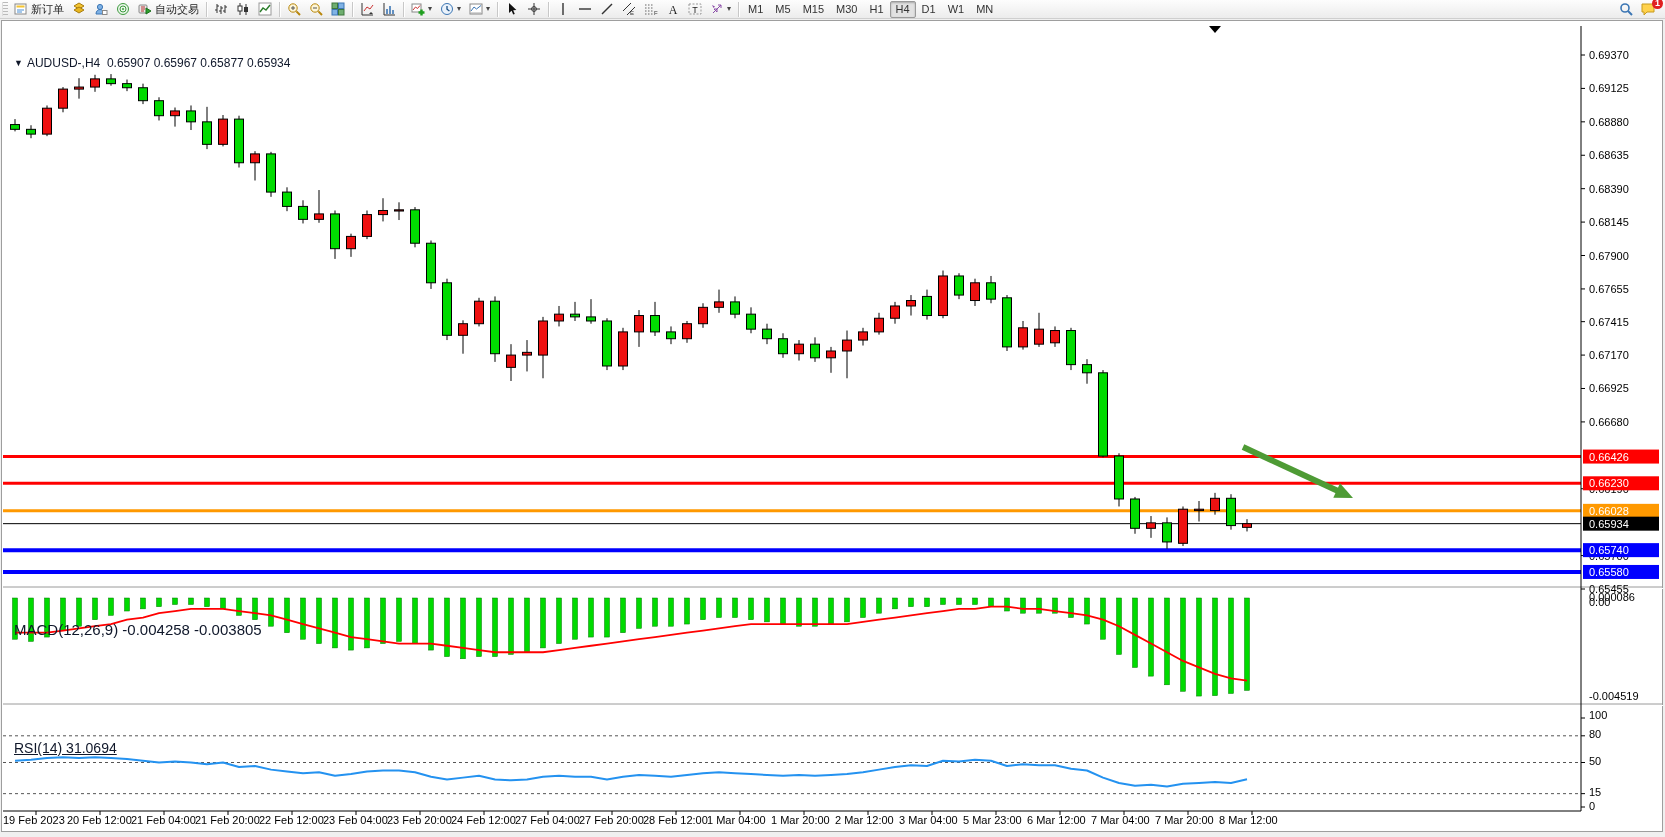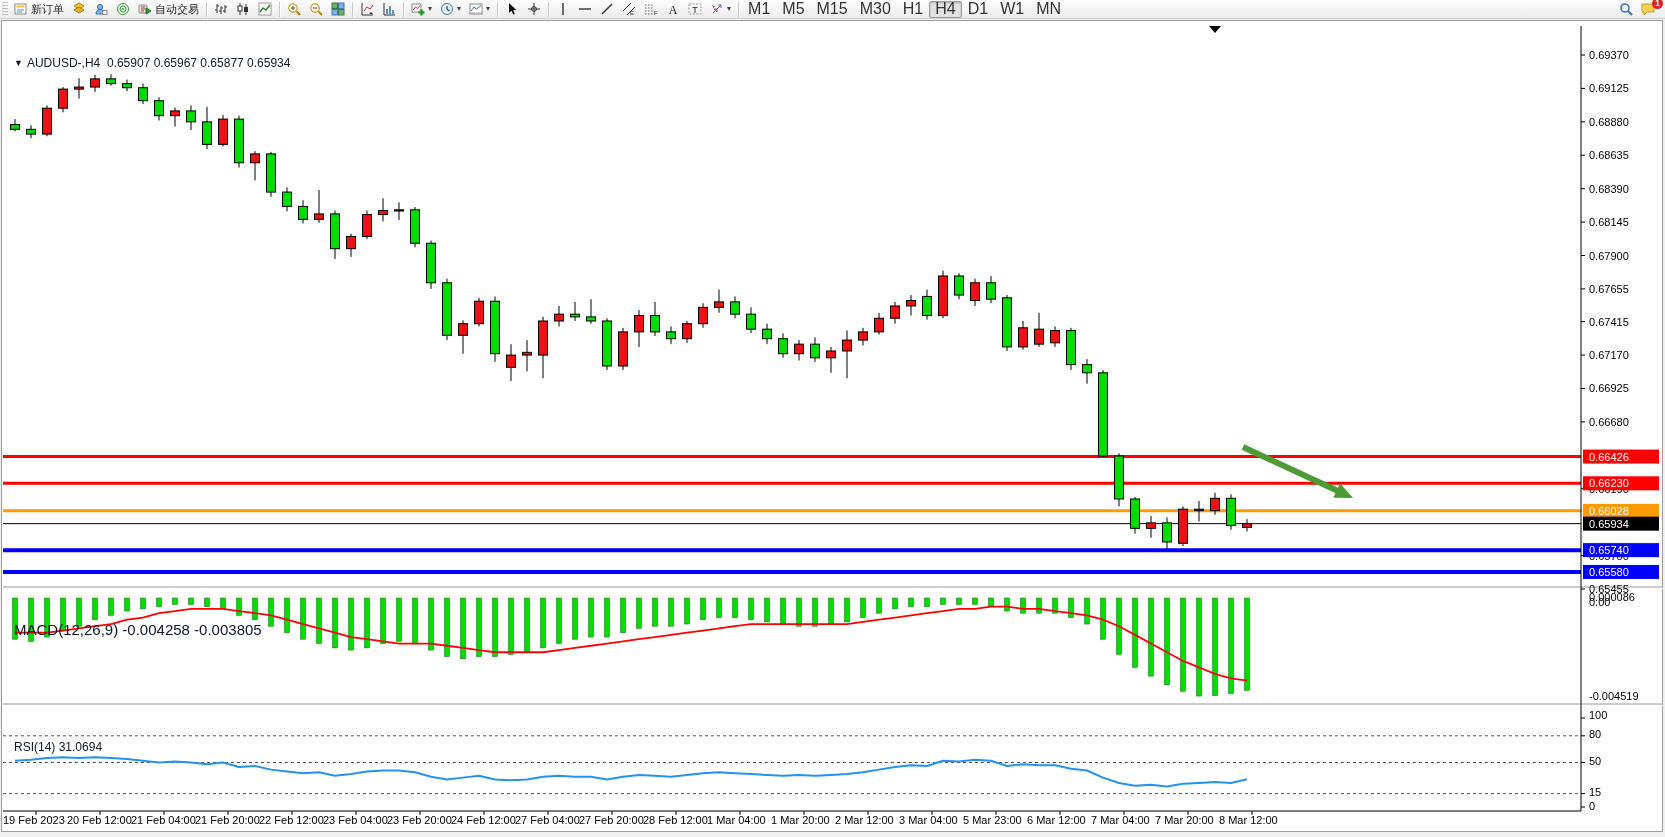--- a/index.html
+++ b/index.html
@@ -20,29 +20,29 @@
             border-radius:2px; cursor:default; }
   .tb-btn.active { background:#e2e2e2; border-color:#9a9a9a;
                    box-shadow:inset 0 1px 2px rgba(0,0,0,.25); }
   .tb-btn svg { display:block; }
   .tb-caret { font-size:8px; color:#444; line-height:1; }
   .tb-label { white-space:nowrap; }
   .tb-right { margin-left:auto; display:flex; align-items:center; margin-right:6px; }
   .badge { position:absolute; right:-5px; top:-4px; background:#e02020; color:#fff;
            font-size:9px; line-height:11px; min-width:11px; text-align:center;
            border-radius:6px; padding:0 2px; font-weight:bold; }
-  .tf-btn { font-size:16px; color:#333; padding:0 5px;text-align:right; }
+  .tf-btn { font-size:11px; color:#333; padding:0 5px;text-align:right; }
   
   #window { position:absolute; left:1px; top:20px; width:1662px; height:812px;
             background:#fff; border:1px solid #9e9e9e; }
   #chart-svg { position:absolute; left:1px; top:2px; }
   .overlay-label { position:absolute; color:#0f172a; white-space:pre; z-index:5;margin-top:8px; }
   #quote-line  { left:12px; top:27px;  font-size:12px; }
   #macd-label  { left:12px; top:592px; font-size:15px; }
-  #rsi-label   { left:12px; top:711px; font-size:12px; }
+  #rsi-label   { left:12px; top:711px; font-size:14px;text-decoration:underline; }
   #quote-caret { font-size:9px; vertical-align:1px; margin-right:4px; }
 </style>
 </head>
 <body>
 
 <div id="toolbar">
     <div class="tb-grip"></div>
     <div class="tb-btn">
       <span class="tb-icon">
         <svg width="14" height="14" viewBox="0 0 14 14">

